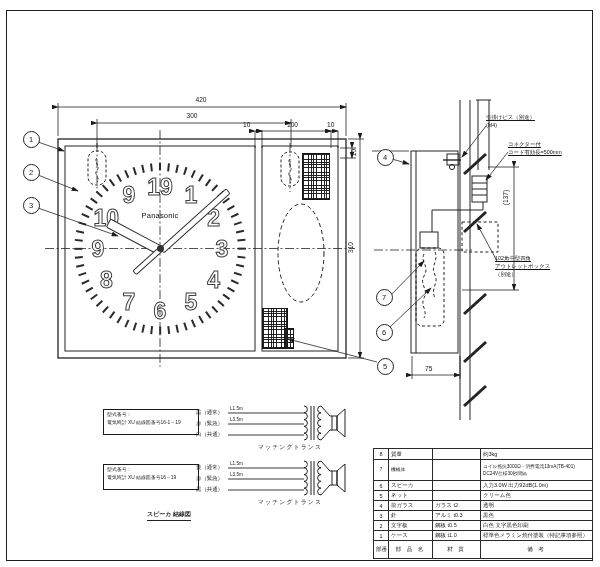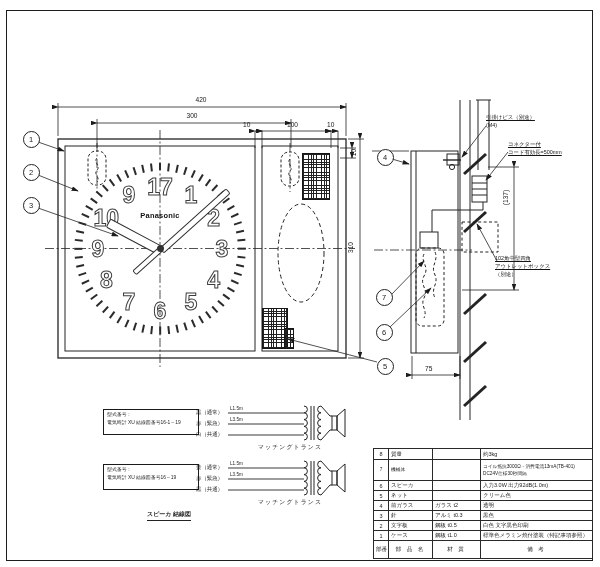--- a/index.html
+++ b/index.html
@@ -15,21 +15,21 @@
            background:#fff;font-size:7.5px;line-height:15px;text-align:center;}
   .xhatch{position:absolute;border:0.8px solid #161616;
           background:repeating-linear-gradient(0deg,#222 0 0.8px,transparent 0.8px 2.6px),
                      repeating-linear-gradient(90deg,#222 0 0.8px,transparent 0.8px 2.6px);}
   .tick{position:absolute;left:158.9px;top:244.8px;width:2.2px;height:7.5px;background:#2a2a2a;}
   .num{position:absolute;width:30px;height:26px;line-height:26px;text-align:center;
        font-size:23px;font-weight:600;color:#fff;-webkit-text-stroke:1px #3d3d3d;}
   .hand{position:absolute;background:#fff;border:1.3px solid #303030;border-radius:2px;}
   .hub{position:absolute;left:156.5px;top:245px;width:7px;height:7px;border-radius:50%;background:#333;}
   .logo{position:absolute;left:130px;top:211px;width:60px;text-align:center;
-        font-size:7.5px;font-weight:bold;letter-spacing:.2px;color:#111;}
+        font-size:7.5px;font-weight:normal;letter-spacing:.2px;color:#111;}
   .wbox{position:absolute;width:88px;height:22px;border:1.3px solid #1a1a1a;box-shadow:0 0 0 1px #fff inset;
         font-size:4.9px;line-height:1.7;padding:1px 3px;white-space:nowrap;}
   .wlab{position:absolute;font-size:5.4px;white-space:nowrap;}
   .wlen{position:absolute;font-size:4.6px;white-space:nowrap;}
   .ttl{position:absolute;font-size:6px;font-weight:bold;border-bottom:1px solid #222;padding-bottom:1px;white-space:nowrap;}
   .xl{position:absolute;font-size:6px;text-align:center;white-space:nowrap;}
   table.parts{position:absolute;left:373px;top:448px;width:219px;border-collapse:collapse;
               font-size:5.5px;table-layout:fixed;}
   table.parts td{border:0.9px solid #2a2a2a;padding:0 2px;overflow:hidden;white-space:nowrap;vertical-align:middle;}
   table.parts td.c{text-align:center;padding:0;}
@@ -247,21 +247,21 @@
       <div class="num" style="left: 198.694px; top: 204.5px;">2</div>
       <div class="num" style="left: 207px; top: 235.5px;">3</div>
       <div class="num" style="left: 198.694px; top: 266.5px;">4</div>
       <div class="num" style="left: 176px; top: 289.194px;">5</div>
       <div class="num" style="left: 145px; top: 297.5px;">6</div>
       <div class="num" style="left: 114px; top: 289.194px;">7</div>
       <div class="num" style="left: 91.3064px; top: 266.5px;">8</div>
       <div class="num" style="left: 83px; top: 235.5px;">9</div>
       <div class="num" style="left: 91.3064px; top: 204.5px;">10</div>
       <div class="num" style="left: 114px; top: 181.806px;">9</div>
-      <div class="num" style="left: 145px; top: 173.5px;">17</div>
+      <div class="num" style="left: 145px; top: 173.5px;">19</div>
     </div>
   <div class="logo">Panasonic</div>
   <div class="hand" style="left:156px;top:190.5px;width:8px;height:58px;transform-origin:50% 100%;transform:rotate(-62deg);"></div>
   <div class="hand" style="left:157.5px;top:160.5px;width:5px;height:88px;transform-origin:50% 100%;transform:rotate(48deg);"></div>
   <div class="hand" style="left:158px;top:248.5px;width:4px;height:34px;transform-origin:50% 0%;transform:rotate(48deg);"></div>
   <div class="hub"></div>
 
   <div class="dim" style="left:185px;top:96px;width:32px;text-align:center;">420</div>
   <div class="dim" style="left:176px;top:112px;width:32px;text-align:center;">300</div>
   <div class="dim" style="left:243px;top:121px;">10</div>

